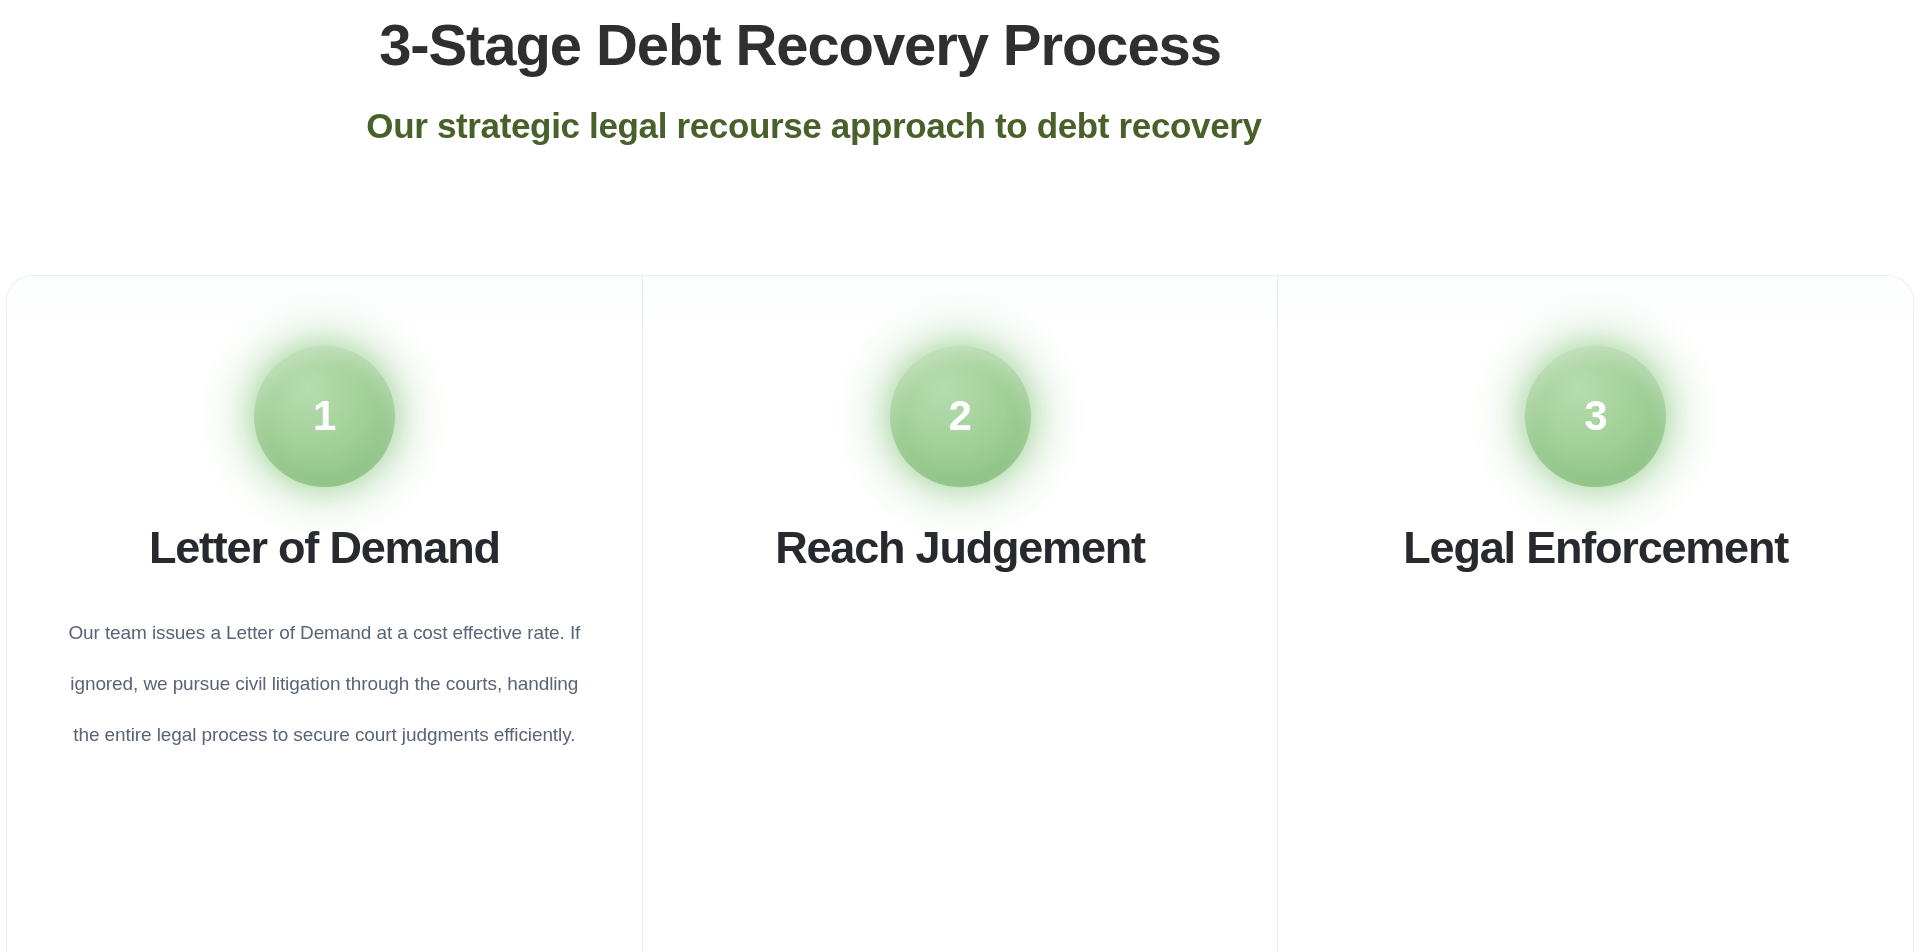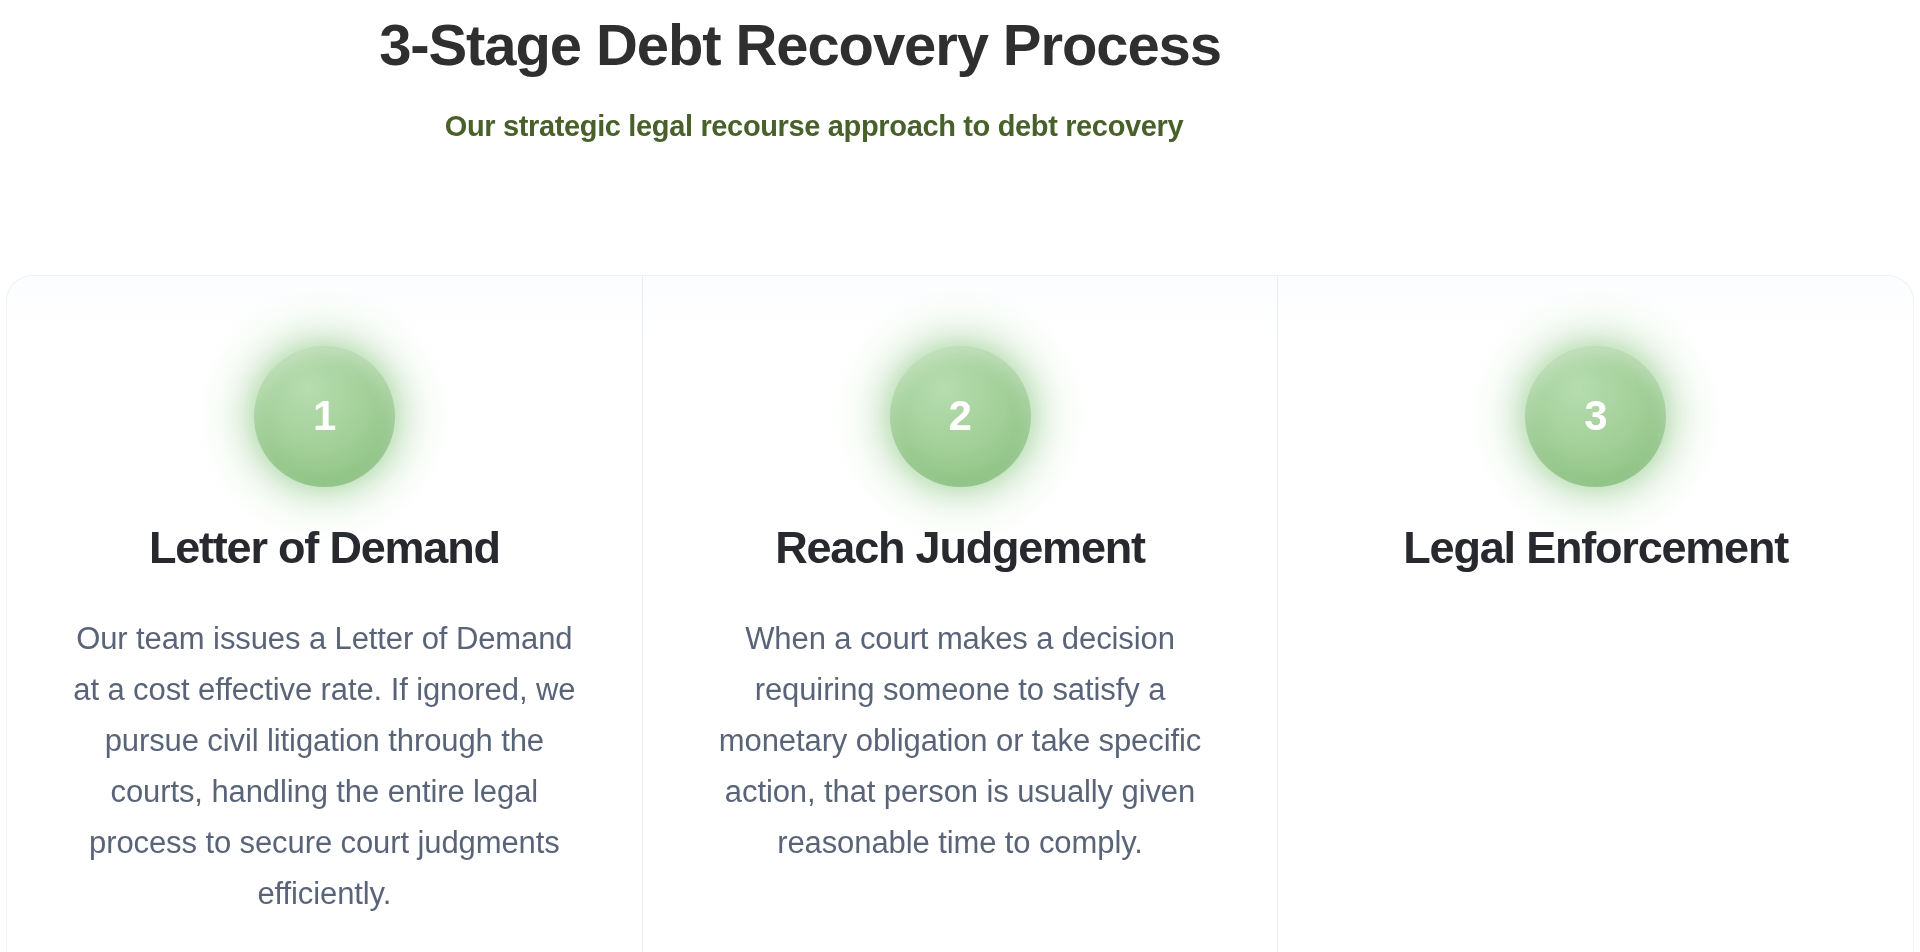--- a/index.html
+++ b/index.html
@@ -44,21 +44,21 @@
     font-weight: 700;
     letter-spacing: -1.1px;
     color: #2f2f2f;
     white-space: nowrap;
   }
 
   .page-subtitle {
     margin: 0;
     padding-top: 24px;
     font-family: "Liberation Sans", sans-serif;
-    font-size: 29px;
+    font-size: 35px;
     line-height: 36px;
     font-weight: 700;
     letter-spacing: -0.35px;
     color: #486029;
     white-space: nowrap;
     padding-left: 28px;
   }
 
   
   .cards-strip {
@@ -153,24 +153,24 @@
     font-family: "Liberation Sans", sans-serif;
     font-size: 45px;
     line-height: 58px;
     font-weight: 700;
     letter-spacing: -1.2px;
     color: #27292e;
     white-space: nowrap;
   }
 
   .card-body {
-    margin: 14px;
+    margin: 8px;
     padding-top: 22px;
     font-family: "Liberation Sans", sans-serif;
-    font-size: 31px;
+    font-size: 19px;
     line-height: 51px;
     font-weight: 400;
     letter-spacing: -0.1px;
     color: #5a6479;
     max-width: 520px;
     margin-left: auto;
     margin-right: auto;
   }
 </style>
 </head>
@@ -197,21 +197,20 @@
     </div>
 
     <div class="stage-card">
       <div class="badge-wrap">
         <div class="badge-glow"></div>
         <div class="badge">
           <span class="badge-number">2</span>
         </div>
       </div>
       <h2 class="card-title">Reach Judgement</h2>
-      <p class="card-body">When a court makes a decision requiring someone to satisfy a monetary obligation or take specific action, that person is usually given reasonable time to comply.</p>
     </div>
 
     <div class="stage-card">
       <div class="badge-wrap">
         <div class="badge-glow"></div>
         <div class="badge">
           <span class="badge-number">3</span>
         </div>
       </div>
       <h2 class="card-title">Legal Enforcement</h2>

